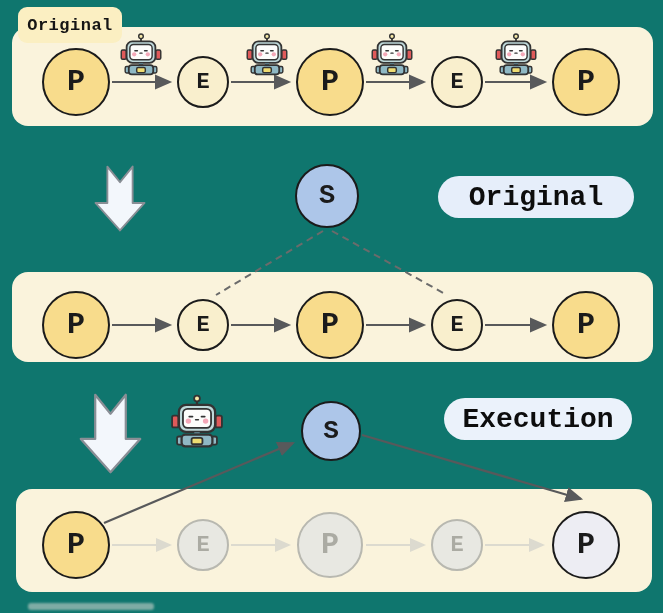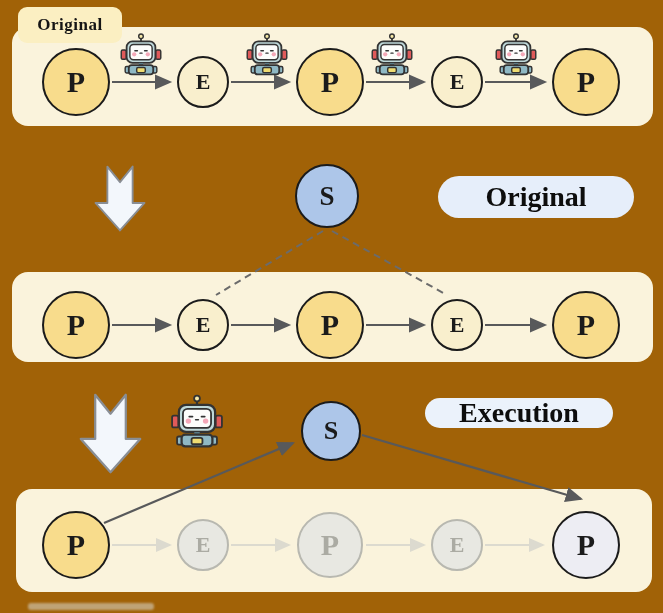--- a/index.html
+++ b/index.html
@@ -1,19 +1,19 @@
 <!DOCTYPE html>
 <html><head>
 <meta charset="utf-8">
 <style>
   html,body{margin:0;padding:0;background:#FCFAF1;}
   .canvas{
     position:relative;width:663px;height:613px;overflow:hidden;
-    background:#a16207;
-    font-family:Liberation Serif, serif;
+    background:#0f766e;
+    font-family:Liberation Mono, monospace;
   }
   .panel{position:absolute;background:#FAF3DC;border-radius:16px;}
   .panel-top{left:12px;top:27px;width:641px;height:99px;}
   .panel-mid{left:12px;top:272px;width:641px;height:90px;}
   .panel-bot{left:16px;top:489px;width:636px;height:103px;}
 
   .connectors{position:absolute;left:0;top:0;z-index:2;}
 
   .badge{
     position:absolute;left:18px;top:7px;width:104px;height:36px;z-index:4;
@@ -32,21 +32,21 @@
   .node.s-small{width:60px;height:60px;background:#ADC6E9;font-size:26px;}
   .node.faded{background:#E8E8E2;border-color:#B8B8B0;color:#ABABA3;}
   .node.faded.p2{width:66px;height:66px;}
   .node.final{background:#EDEDF3;}
 
   .pill{
     position:absolute;z-index:4;border-radius:21px;display:flex;align-items:center;justify-content:center;
     font-size:28px;font-weight:800;color:#0D0D0D;
   }
   .pill-evolution{left:438px;top:176px;width:196px;height:42px;background:#E6EEFA;}
-  .pill-execution{left:425px;top:398px;width:188px;height:30px;background:#EBF2FB;}
+  .pill-execution{left:444px;top:398px;width:188px;height:42px;background:#EBF2FB;}
 
   .icon{position:absolute;z-index:4;display:block;}
   .caption-fragment{
     position:absolute;left:28px;top:603px;width:126px;height:7px;z-index:1;
     background:#D9D9D2;opacity:.55;border-radius:3px;filter:blur(1px);
   }
 </style>
 </head>
 <body>
 

